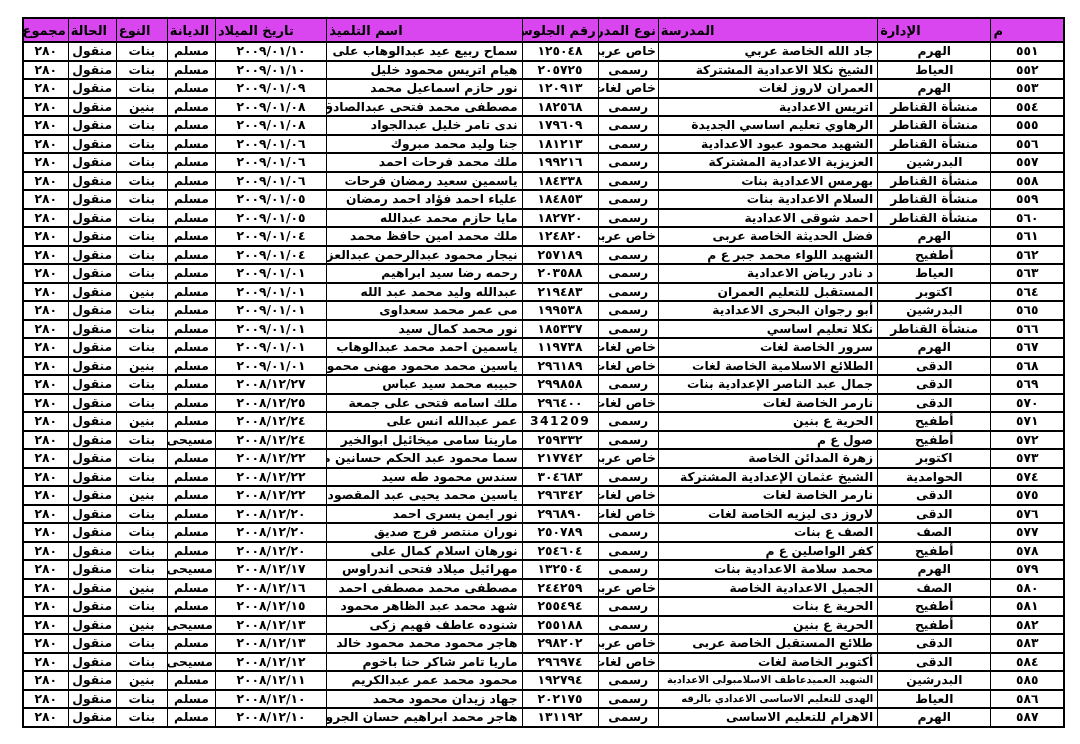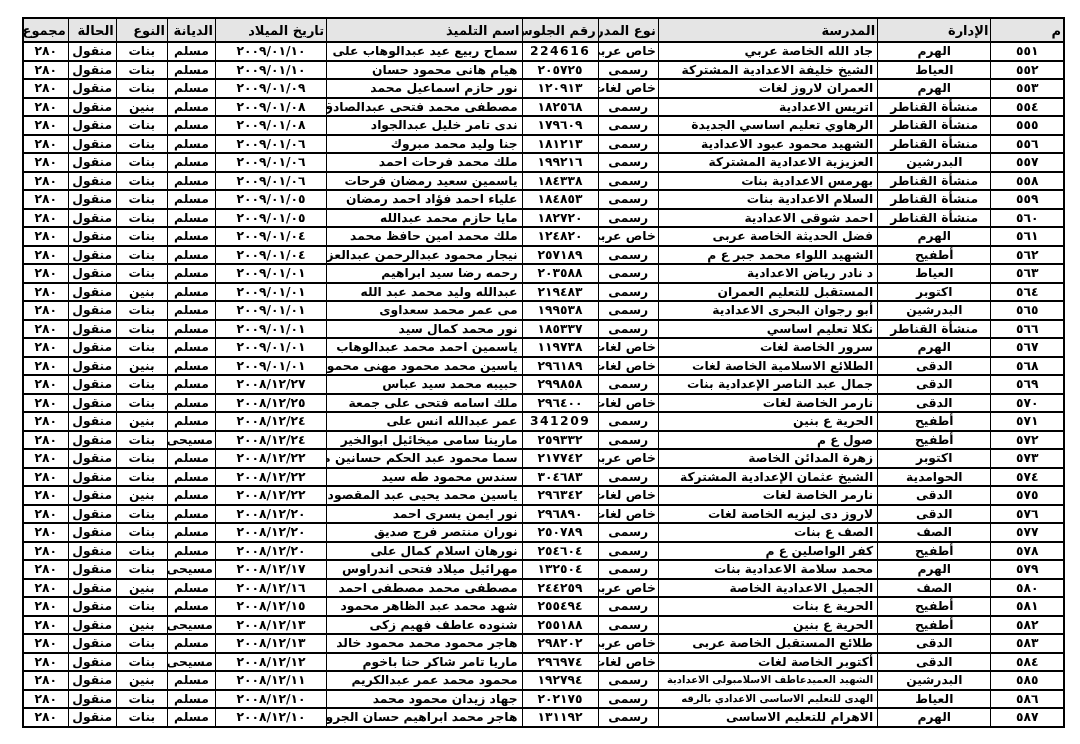--- a/index.html
+++ b/index.html
@@ -22,24 +22,24 @@
     border-top-width:2px;
     border-bottom-width:2px;
     color:#000;
     font-weight:bold;
     vertical-align:middle;
     white-space:nowrap;
     overflow:hidden;
     padding:0 2px;
   }
   th{
-    background:#e5e5e5;
+    background:#d946ef;
     height:22px;
     font-size:13px;
-    text-align:right;
+    text-align:left;
   }
   td{
     background:#ffffff;
     height:16.5px;
     font-size:12.3px;
     line-height:1;
     text-align:center;
   }
   td.c-school, td.c-student_name{ text-align:right; padding-right:4px; }
   td.c-no, td.c-seat_no, td.c-total{ letter-spacing:1.5px; }
@@ -82,35 +82,35 @@
           <th>الحالة</th>
           <th>مجموع</th>
         </tr>
     </thead>
     <tbody>
         <tr>
           <td class="c-no">٥٥١</td>
           <td class="c-administration">الهرم</td>
           <td class="c-school">جاد الله الخاصة عربي</td>
           <td class="c-school_type">خاص عربى</td>
-          <td class="c-seat_no">224616</td>
+          <td class="c-seat_no">١٢٥٠٤٨</td>
           <td class="c-student_name">سماح ربيع عيد عبدالوهاب على</td>
           <td class="c-birth_date">٢٠٠٩/٠١/١٠</td>
           <td class="c-religion">مسلم</td>
           <td class="c-gender">بنات</td>
           <td class="c-status">منقول</td>
           <td class="c-total">٢٨٠</td>
         </tr>
         <tr>
           <td class="c-no">٥٥٢</td>
           <td class="c-administration">العياط</td>
-          <td class="c-school">الشيخ خليفة الاعدادية المشتركة</td>
+          <td class="c-school">الشيخ نكلا الاعدادية المشتركة</td>
           <td class="c-school_type">رسمى</td>
           <td class="c-seat_no">٢٠٥٧٢٥</td>
-          <td class="c-student_name">هيام هانى محمود حسان</td>
+          <td class="c-student_name">هيام اتريس محمود خليل</td>
           <td class="c-birth_date">٢٠٠٩/٠١/١٠</td>
           <td class="c-religion">مسلم</td>
           <td class="c-gender">بنات</td>
           <td class="c-status">منقول</td>
           <td class="c-total">٢٨٠</td>
         </tr>
         <tr>
           <td class="c-no">٥٥٣</td>
           <td class="c-administration">الهرم</td>
           <td class="c-school">العمران لاروز لغات</td>

